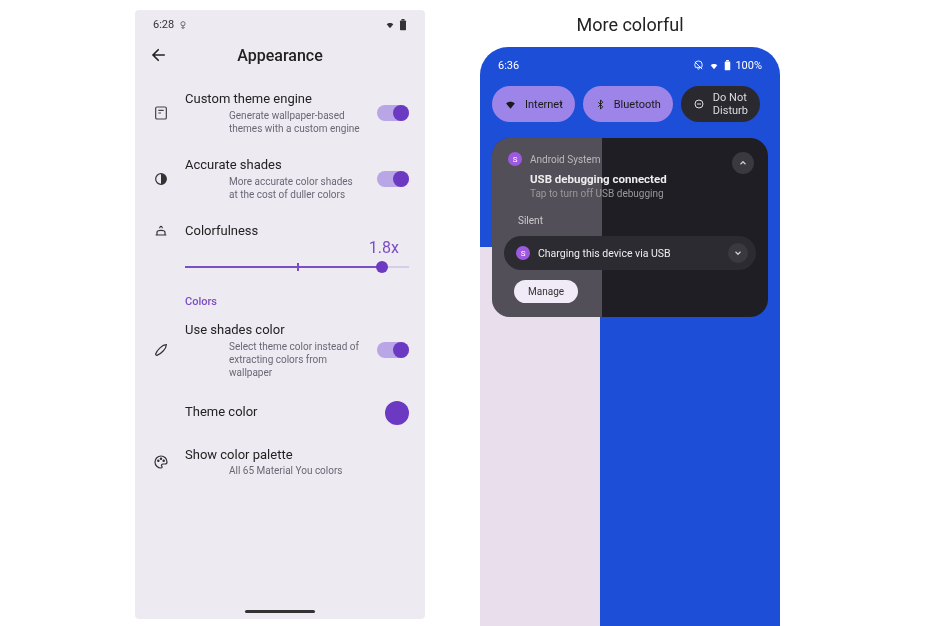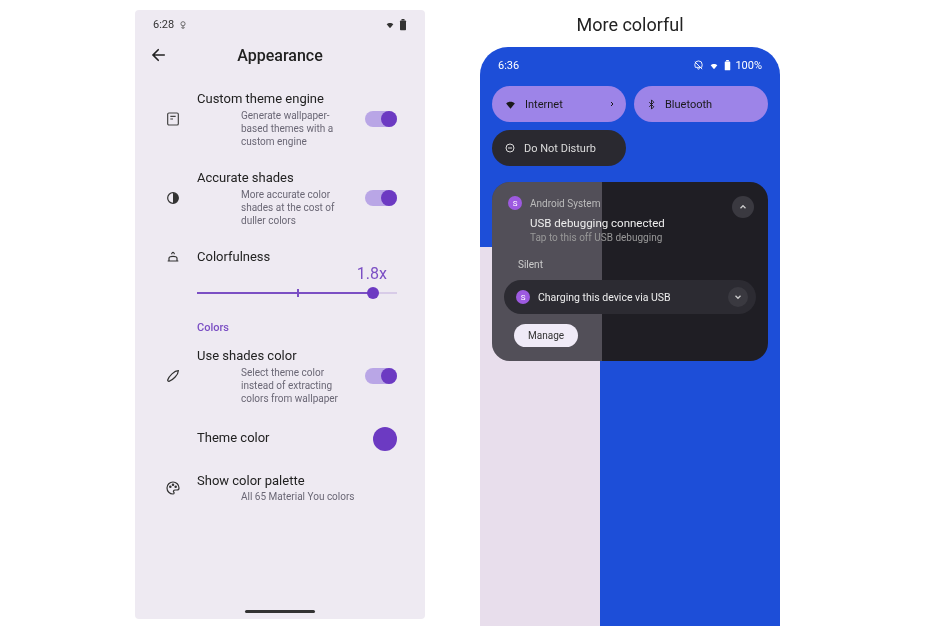--- a/index.html
+++ b/index.html
@@ -67,21 +67,21 @@
   }
   .app-title {
     position: absolute;
     left: 0; right: 0;
     text-align: center;
     font-size: 16px;
     font-weight: 500;
     color: #222;
     pointer-events: none;
   }
-  .settings-list { padding: 2px 12px; }
+  .settings-list { padding: 2px 0; }
   .setting-row {
     display: flex;
     align-items: center;
     padding: 10px 16px 12px 16px;
     gap: 14px;
   }
   .setting-icon {
     width: 20px;
     flex-shrink: 0;
     display: flex;
@@ -194,21 +194,21 @@
     display: flex;
     justify-content: space-between;
     align-items: center;
     padding: 12px 18px 6px 18px;
     color: #fff;
     font-size: 11px;
   }
   .r-status-right { display: flex; align-items: center; gap: 4px; }
   .qs-tiles {
     display: grid;
-    grid-template-columns: 1fr 1fr;
+    grid-template-columns: 1fr 1fr 1fr 1fr;
     gap: 8px;
     padding: 8px 12px;
   }
   .qs-tile {
     height: 36px;
     border-radius: 18px;
     display: flex;
     align-items: center;
     padding: 0 12px;
     gap: 8px;
@@ -262,20 +262,21 @@
     display: flex;
     align-items: center;
     justify-content: center;
     flex-shrink: 0;
   }
   .notif-title-line {
     color: #eee;
     font-size: 11.5px;
     margin-top: 6px;
     padding-left: 22px;
+    font-weight: bold;
   }
   .notif-sub {
     color: #999;
     font-size: 10px;
     margin-top: 2px;
     padding-left: 22px;
   }
   .notif-expand {
     position: absolute;
     right: 10px;
@@ -535,21 +536,21 @@
       </div>
     </div>
 
     <div class="notif-panel split">
       <div class="notif-item">
         <div class="notif-header">
           <div class="notif-dot">S</div>
           <span>Android System</span>
         </div>
         <div class="notif-title-line">USB debugging connected</div>
-        <div class="notif-sub">Tap to this off USB debugging</div>
+        <div class="notif-sub">Tap to turn off USB debugging</div>
         <div class="notif-expand">
           <svg width="10" height="10" viewBox="0 0 24 24" fill="none" stroke="#ccc" stroke-width="3">
               <path d="M6 15l6-6 6 6"></path>
             </svg>
         </div>
       </div>
 
       <div class="silent-label">Silent</div>
 
       <div class="charging-row">

